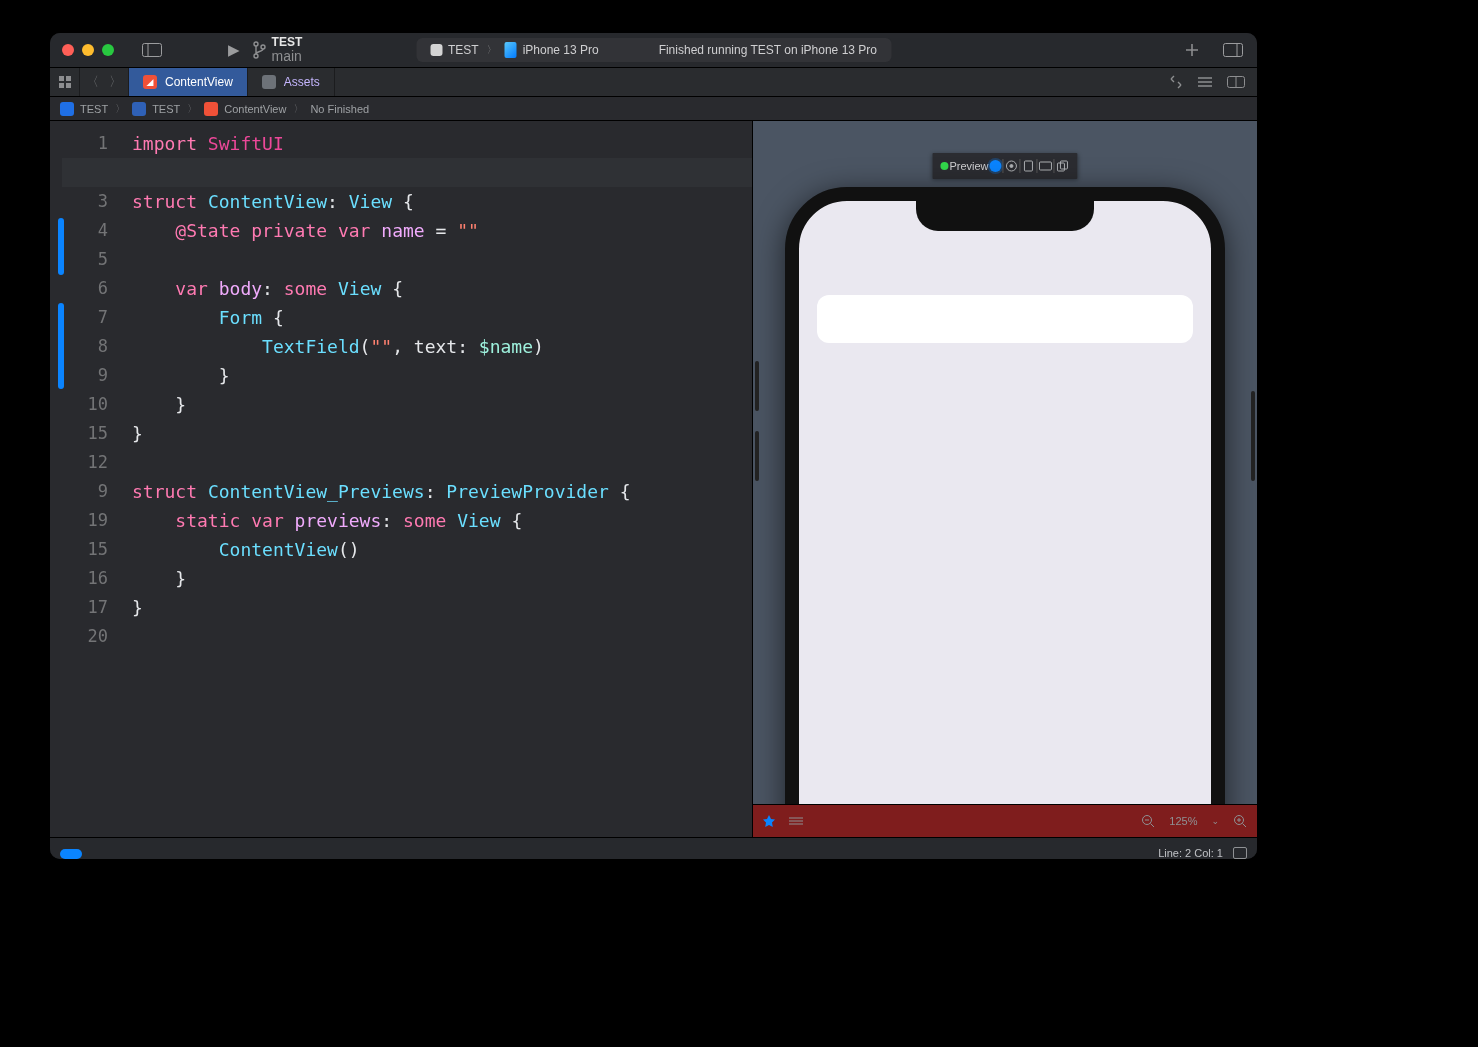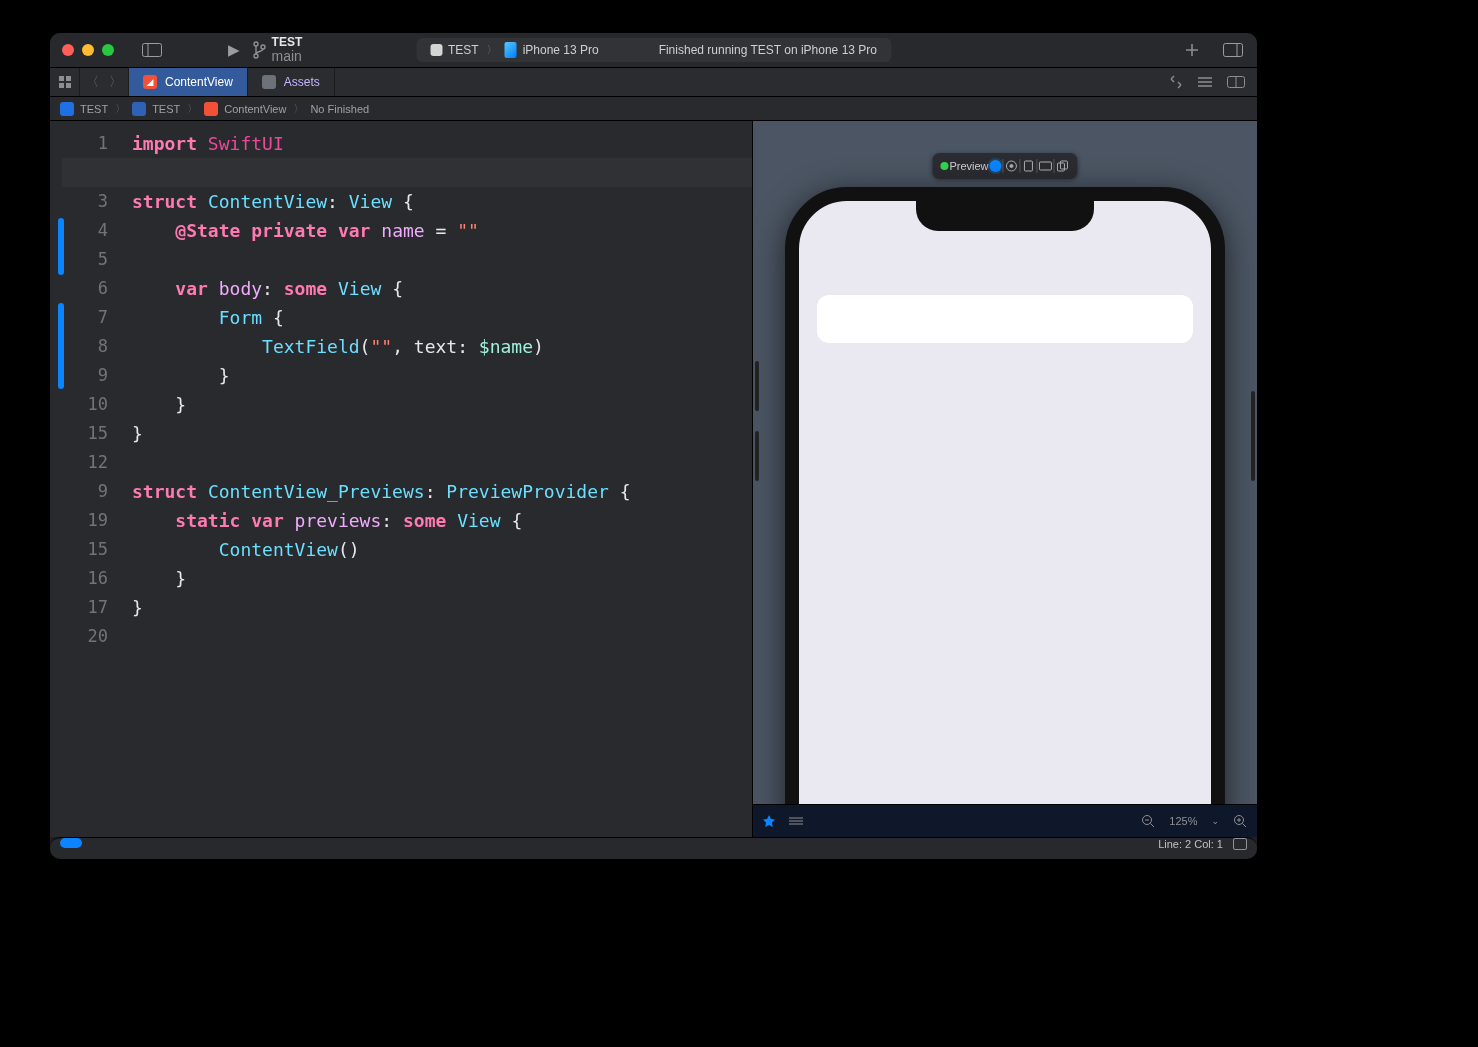--- a/index.html
+++ b/index.html
@@ -103,35 +103,35 @@
   }
   .code{
     position:absolute;left:68px;top:0;right:0;
     font-family:"SF Mono",Menlo,monospace;font-size:18px;
     line-height:29px;
     padding:8px 0 0 14px;
     color:#d6d8dc;
     white-space:pre;
   }
   .hl-line{position:absolute;left:0;right:0;height:29px;background:#2f3135}
-  .kw{color:#ff7ab2;font-weight:700}
+  .kw{color:#ff7ab2;font-weight:400}
   .type{color:#6bdfff}
   .decl{color:#f0abfc}
   .prop{color:#9ef1dd}
   .str{color:#ff8170}
   .plain{color:#ec4899}
   .punct{color:#e5e7ea}
 
   .vdivider{width:1px;background:#000}
 
   
   .preview-pane{flex:1;background:#4b5563;position:relative;overflow:hidden}
   .preview-toolbar{
     position:absolute;top:32px;left:50%;transform:translateX(-50%);
-    height:26px;background:rgba(40,41,45,.92);border-radius:7px;
+    height:26px;background:rgba(40,41,45,.92);border-radius:1px;
     display:flex;align-items:center;padding:0 8px;gap:1px;
     font-size:11px;color:#cfcfd1;
     box-shadow:0 1px 4px rgba(0,0,0,.4);
   }
   .preview-toolbar .green-dot{width:8px;height:8px;border-radius:50%;background:#32d74b}
   .preview-toolbar .sep{width:1px;height:14px;background:#555}
   .preview-toolbar .tbicon{width:14px;height:14px;color:#aeb0b3;display:flex;align-items:center;justify-content:center}
   .blue-target{width:12px;height:12px;border-radius:50%;background:#0a84ff;box-shadow:0 0 0 2px #0a84ff44}
 
   .phone{
@@ -145,29 +145,29 @@
   .notch{position:absolute;top:-2px;left:50%;transform:translateX(-50%);
     width:178px;height:32px;background:#111;border-bottom-left-radius:22px;border-bottom-right-radius:22px}
   .form-cell{
     position:absolute;top:94px;left:18px;right:18px;height:48px;
     background:#ffffff;border-radius:12px;
   }
   .side-notch{position:absolute;background:#222;border-radius:2px}
 
   .preview-bottom{
     position:absolute;bottom:0;left:0;right:0;height:24px;
-    background:#0f172a;border-top:1px solid #000;
+    background:#7f1d1d;border-top:1px solid #000;
     display:flex;align-items:center;padding:16px 10px;color:#8f9194;font-size:11px;gap:14px;
   }
   .preview-bottom .flex{flex:1}
 
   
   .statusbar{
     height:22px;background:#27292d;border-top:1px solid #000;
-    display:flex;align-items:flex-start;padding:0 10px;color:#bfc1c4;font-size:11px;border-radius:10px;
+    display:flex;align-items:flex-end;padding:0 10px;color:#bfc1c4;font-size:11px;
   }
   .statusbar .pill{width:22px;height:10px;background:#0a84ff;border-radius:5px}
   .statusbar .flex{flex:1}
   .statusbar .minimap{width:14px;height:12px;border:1px solid #8f9194;border-radius:2px;margin-left:10px}
 
   svg{display:block}
 </style>
 </head>
 <body>
 

